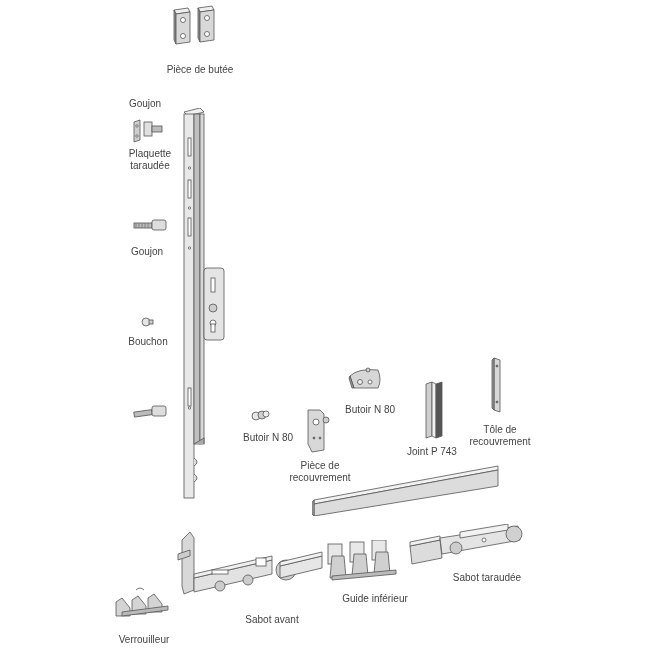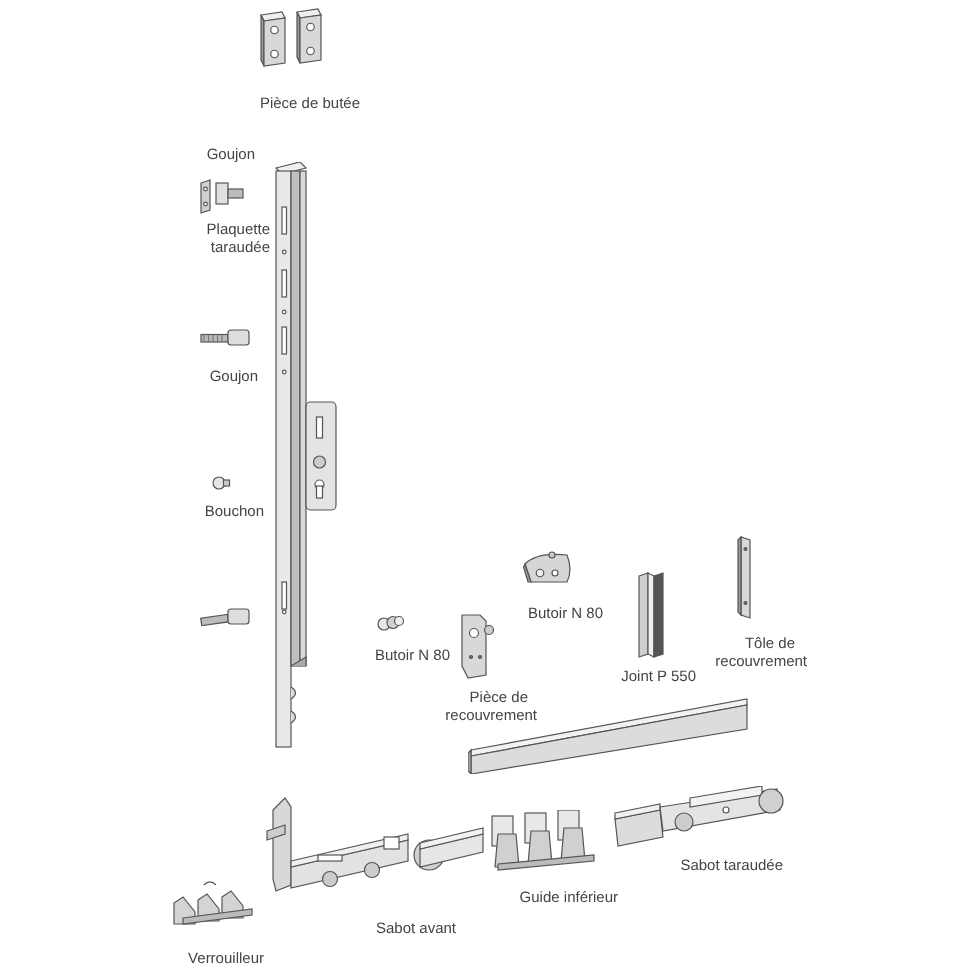--- a/index.html
+++ b/index.html
@@ -1,19 +1,19 @@
 <!DOCTYPE html>
 <html><head>
 <meta charset="utf-8">
 <style>
   html, body { margin: 0; padding: 0; background: #ffffff; }
   body { width: 650px; height: 650px; position: relative; overflow: hidden;
          font-family: "Liberation Sans", sans-serif; }
   .stage { position: absolute; left: 0; top: 0; width: 650px; height: 650px; }
-  .lbl { position: absolute; font-size: 10px; color: #444444; text-align: right;
+  .lbl { position: absolute; font-size: 10px; color: #444444; text-align: center;
          line-height: 12px; white-space: nowrap; }
   .part { position: absolute; }
 </style>
 </head>
 <body>
 
 <div class="stage">
 
   <svg class="part" style="left:168px;top:4px" width="56" height="42" viewBox="0 0 56 42">
     <g stroke="#555" stroke-width="0.8">
@@ -126,21 +126,21 @@
   </svg>
   <div class="lbl" style="left:338px;top:404px;width:64px">Butoir N 80</div>
 
   <svg class="part" style="left:424px;top:380px" width="22" height="60" viewBox="0 0 22 60">
     <g stroke="#555" stroke-width="0.8">
       <polygon points="2,4 8,2 8,56 2,58" fill="#cfcfcf"></polygon>
       <polygon points="8,2 12,4 12,58 8,56" fill="#f0f0f0"></polygon>
       <polygon points="12,4 18,2 18,56 12,58" fill="#555"></polygon>
     </g>
   </svg>
-  <div class="lbl" style="left:400px;top:446px;width:64px">Joint P 550</div>
+  <div class="lbl" style="left:400px;top:446px;width:64px">Joint P 743</div>
 
   <svg class="part" style="left:490px;top:356px" width="16" height="58" viewBox="0 0 16 58">
     <g stroke="#555" stroke-width="0.8">
       <polygon points="4,2 10,4 10,56 4,54" fill="#d8d8d8"></polygon>
       <polygon points="2,4 4,2 4,54 2,52" fill="#999"></polygon>
       <circle cx="7" cy="10" r="1" fill="#777"></circle>
       <circle cx="7" cy="46" r="1" fill="#777"></circle>
     </g>
   </svg>
   <div class="lbl" style="left:470px;top:424px;width:60px">Tôle de</div>

